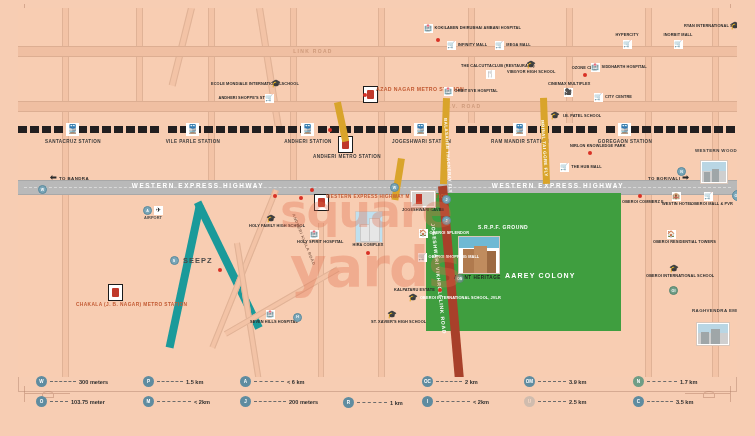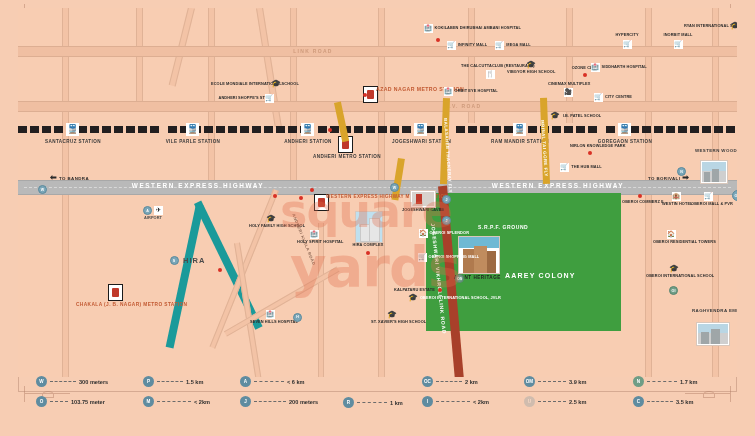--- a/index.html
+++ b/index.html
@@ -260,21 +260,21 @@
     <div class="poi" style="left:135px;top:198px;">
       <div style="display:flex;align-items:center;gap:2px;">
         <div class="dotB">A</div>
         <div class="sqIcon">✈</div>
       </div>
       <div class="lbl" style="color:#4a4a4a;margin-top:1px;">AIRPORT</div>
     </div>
 
     <div class="seepz" style="left:152px;top:248px;display:flex;align-items:center;gap:4px;">
       <span class="dotB">S</span>
-      <span>HIRA</span>
+      <span>SEEPZ</span>
     </div>
 
     <div class="jvlr" style="left:420px;top:178px;width:9px;height:205px;transform:rotate(-5deg);transform-origin:50% 0;"></div>
     <div class="jvlrLbl" style="left:418px;top:215px;transform:rotate(84deg);transform-origin:0 0;">JOGESHWARI VIKHROLI LINK ROAD</div>
 
     <div class="fly" style="left:425px;top:90px;width:7px;height:86px;transform:rotate(2deg);"></div>
     <div class="flyLbl" style="left:430px;top:110px;transform:rotate(86deg);transform-origin:0 0;">BALASAHEB THACKERAY FLY</div>
 
     <div class="fly" style="left:522px;top:90px;width:7px;height:86px;transform:rotate(-2deg);"></div>
     <div class="flyLbl" style="left:527px;top:112px;transform:rotate(86deg);transform-origin:0 0;">MRINAL TAI GORE FLY</div>

